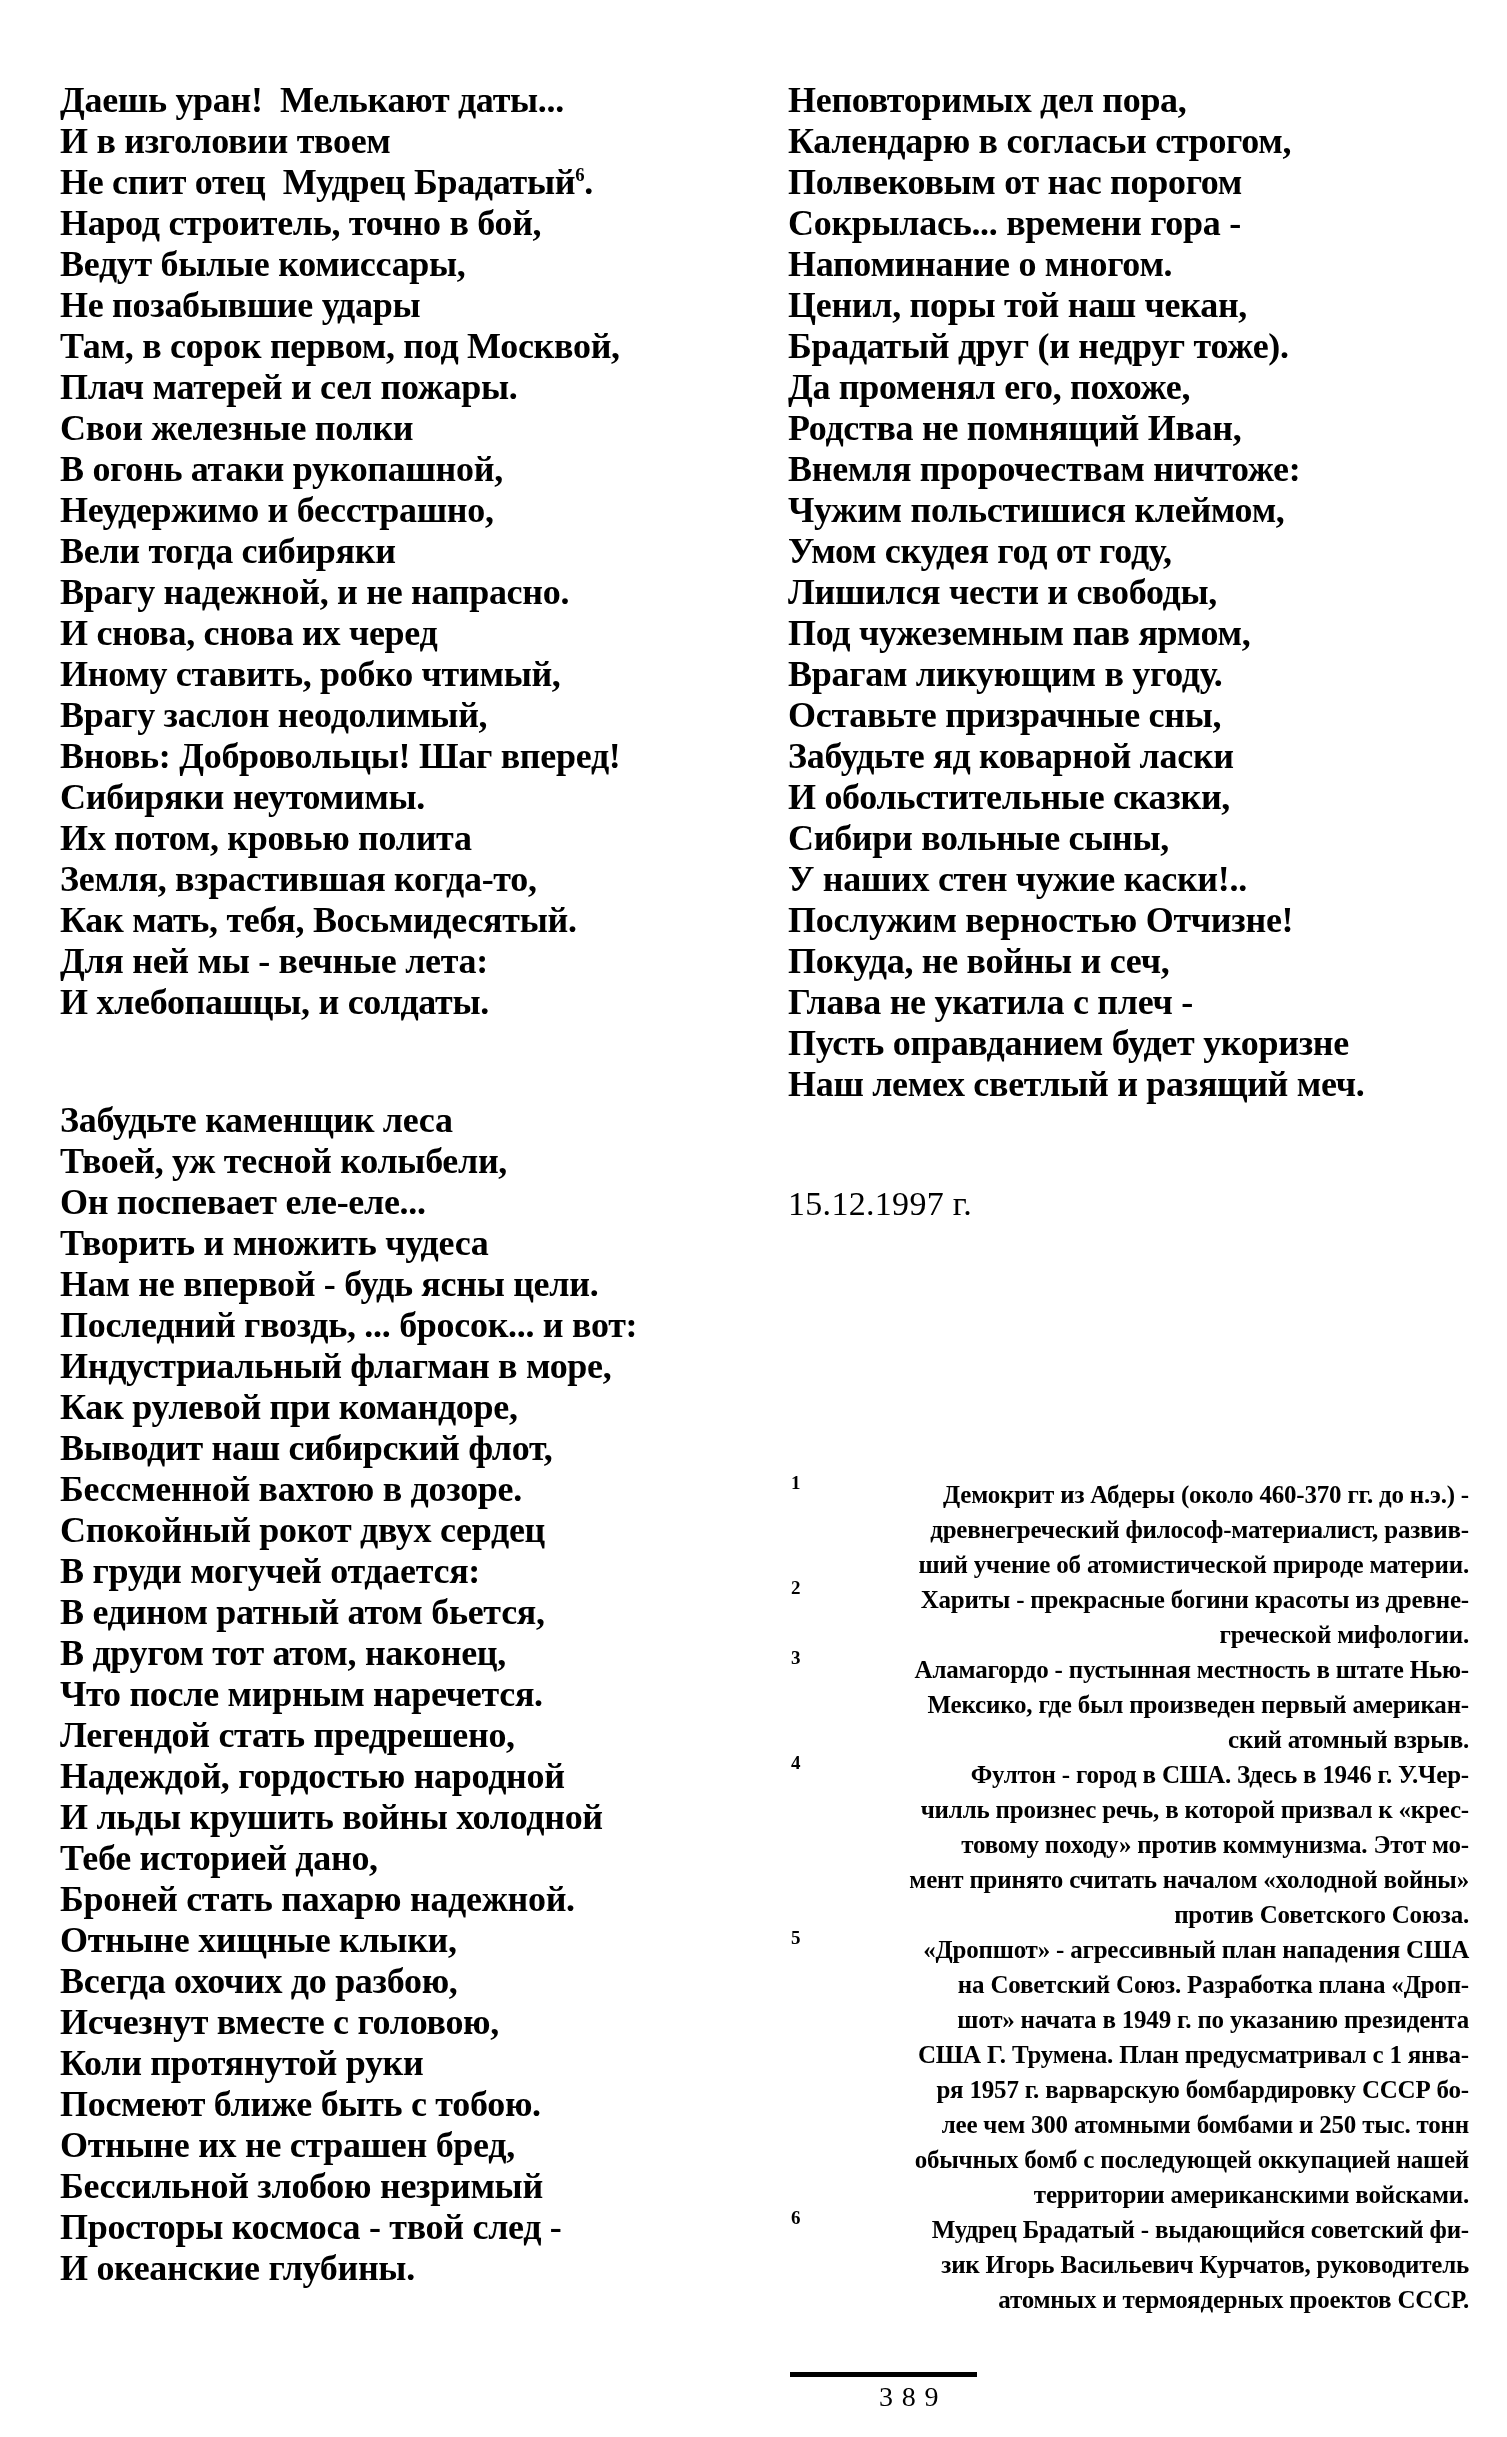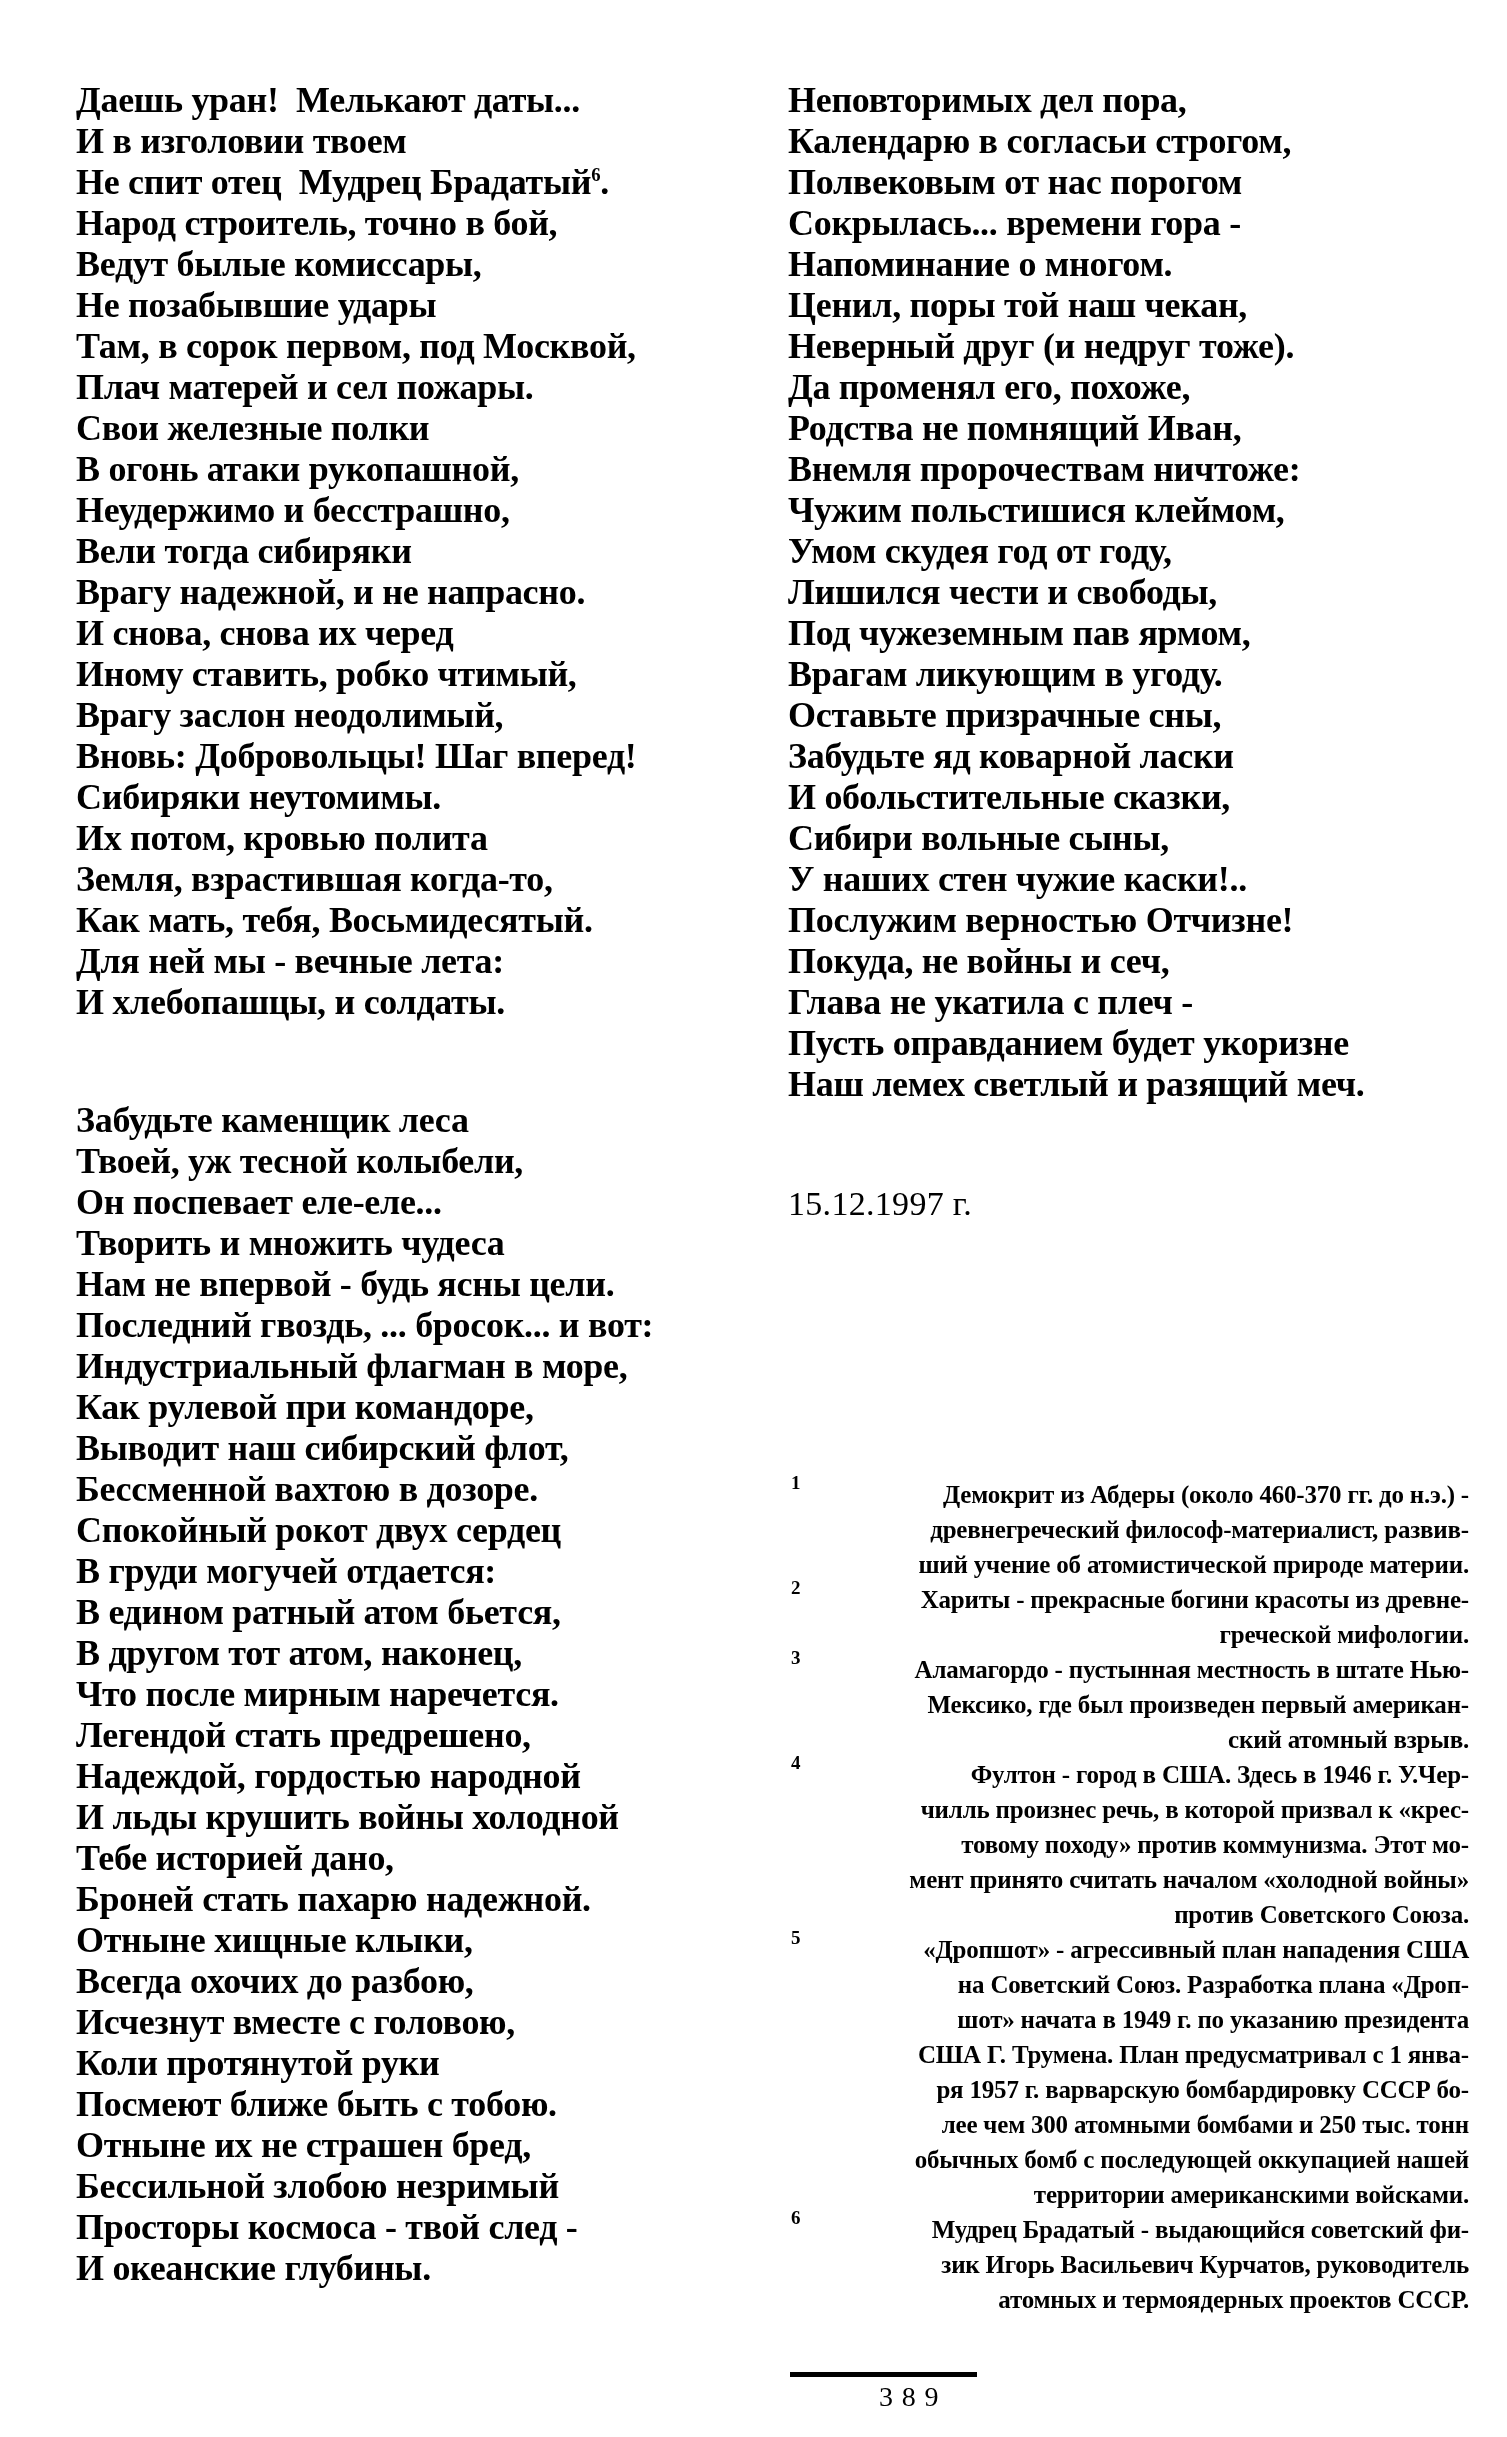--- a/index.html
+++ b/index.html
@@ -12,21 +12,21 @@
     height: 2438px;
     position: relative;
     overflow: hidden;
     font-family: "Liberation Serif", "DejaVu Serif", serif;
     color: #000;
   }
   .poem-col {
     position: absolute;
     font-weight: 700;
   }
-  .poem-col.left  { left: 60px;  top: 80px; margin-left: 16px; }
+  .poem-col.left  { left: 60px;  top: 80px; }
   .poem-col.right { left: 788px; top: 80px; }
   .line {
     font-size: 36px;
     line-height: 41px;
     letter-spacing: -0.3px;
     white-space: pre;
   }
   .stanza + .stanza { margin-top: 77px; }
   .line sup {
     font-size: 0.52em;
@@ -143,21 +143,21 @@
   </div>
 
 <div class="poem-col right">
   <div id="right-lines">
       <div class="line">Неповторимых дел пора,</div>
       <div class="line">Календарю в согласьи строгом,</div>
       <div class="line">Полвековым от нас порогом</div>
       <div class="line">Сокрылась... времени гора -</div>
       <div class="line">Напоминание о многом.</div>
       <div class="line">Ценил, поры той наш чекан,</div>
-      <div class="line">Неверный друг (и недруг тоже).</div>
+      <div class="line">Брадатый друг (и недруг тоже).</div>
       <div class="line">Да променял его, похоже,</div>
       <div class="line">Родства не помнящий Иван,</div>
       <div class="line">Внемля пророчествам ничтоже:</div>
       <div class="line">Чужим польстишися клеймом,</div>
       <div class="line">Умом скудея год от году,</div>
       <div class="line">Лишился чести и свободы,</div>
       <div class="line">Под чужеземным пав ярмом,</div>
       <div class="line">Врагам ликующим в угоду.</div>
       <div class="line">Оставьте призрачные сны,</div>
       <div class="line">Забудьте яд коварной ласки</div>

